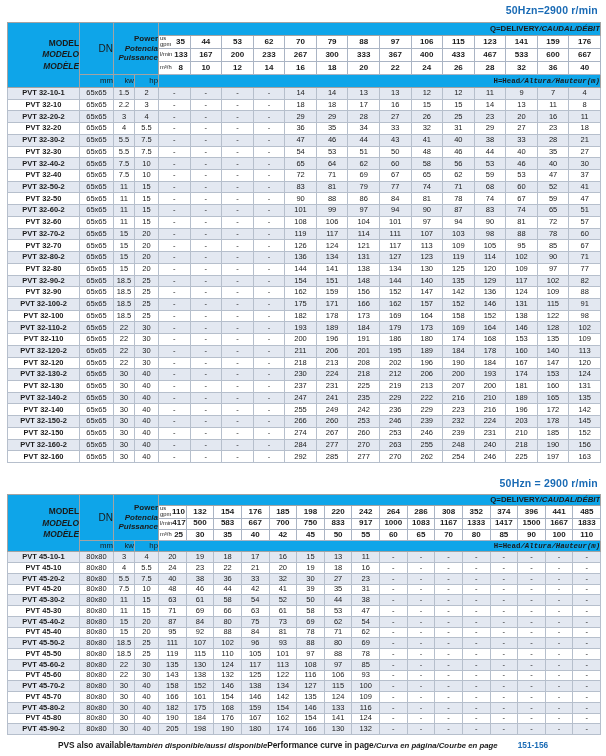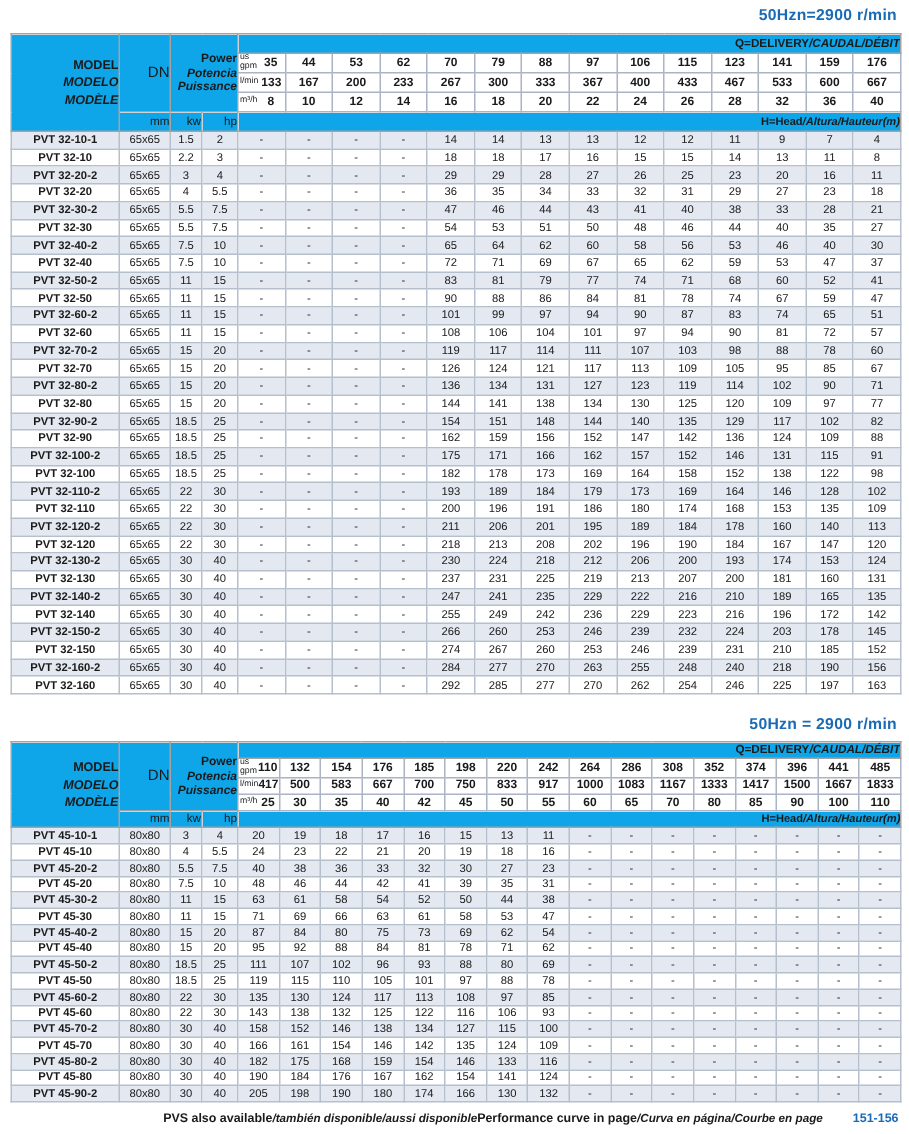--- a/index.html
+++ b/index.html
@@ -20,36 +20,36 @@
   .ptable th,.ptable td{padding:0;margin:0;text-align:center;vertical-align:middle;
           white-space:nowrap;overflow:hidden;line-height:1.1;}
   .ptable thead th{font-weight:normal;border:1px solid #a3a3a3;background:#0ea5e9;text-align:right;}
   .ptable thead{border-bottom:1.4px solid #4d4d4d;}
   .th-model{font-size:8.4px;}
   .th-model div{line-height:1.35;}
   .th-dn{font-size:10px;}
   .th-power{font-size:8px;}
   .th-power div{line-height:1.2;}
   .th-q{font-size:7.8px;border-bottom-style:hidden;}
-  .th-h{font-size:7.4px;border-top-style:hidden;}
+  .th-h{font-size:7.4px;border-top-style:hidden;font-family:Liberation Mono, monospace;}
   .th-sub{font-size:7.8px;border-top-style:hidden;}
   .unit-row td{border:1px solid #aab4c4;font-size:8px;}
   .ucell{display:flex;align-items:center;width:100%;}
   .ulab{font-size:5.8px;line-height:1;text-align:left;padding-left:1px;color:#222;}
   .ulab.stack{display:flex;flex-direction:column;}
   .uval{flex:1;text-align:center;font-weight:bold;}
   .ptable tbody td{border:1px solid #b6bfcc;font-size:7.5px;}
   .model-cell{font-weight:bold;font-size:7.3px;}
   .t1 thead tr{height:13px;}
   .t1 tbody tr{height:11.72px;}
   .t2 thead tr{height:11.2px;}
   .t2 tbody tr{height:10.76px;}
   
   .page-footer{position:absolute;left:7px;right:7px;top:740px;display:flex;
-               justify-content:flex-end;align-items:baseline;font-size:8.3px;}
+               justify-content:center;align-items:baseline;font-size:8.3px;}
   .fi{font-size:7.8px;}
   .pages{margin-left:20px;}
 </style>
 <style>.accent{color:#1a6bb5;} .ptable tbody tr:nth-child(odd){background:#e3e8f1;}</style></head>
 <body>
 
 <div class="page">
 
   <div class="freq-line freq1 accent">
     <span class="freq">50Hz</span><span>n=2900 r/min</span>

